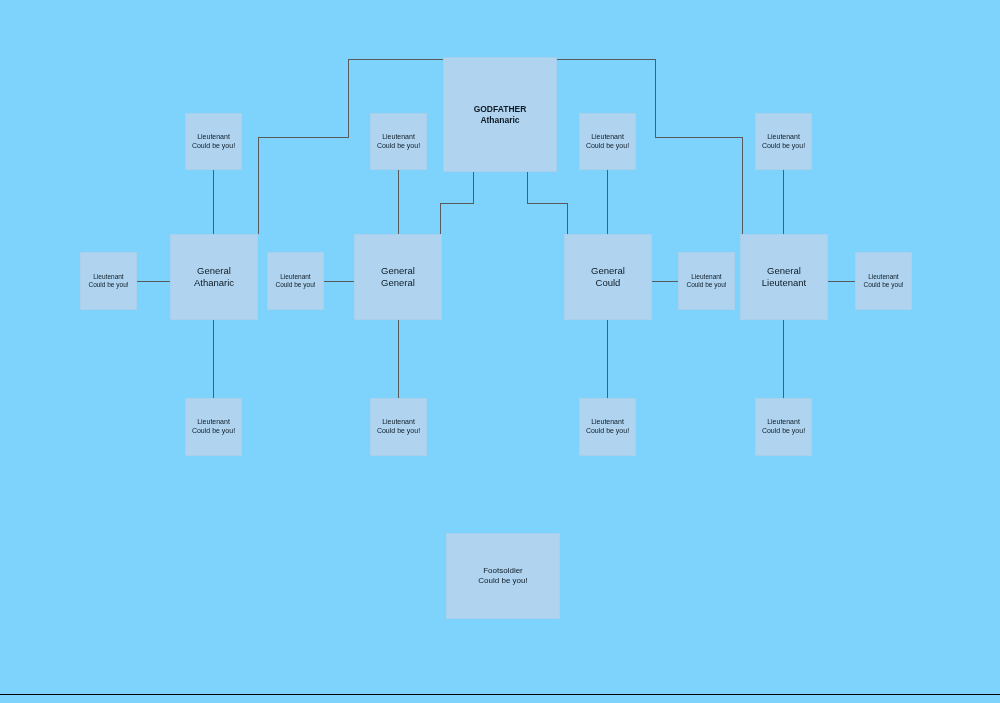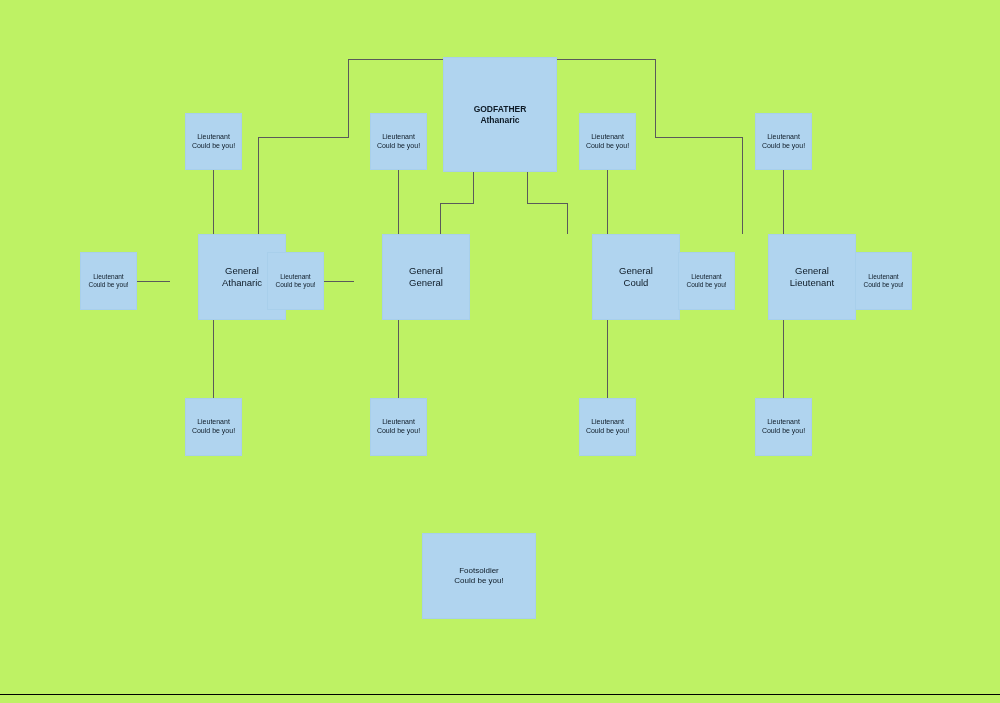--- a/index.html
+++ b/index.html
@@ -8,21 +8,21 @@
     background: #ffffff;
   }
   body {
     font-family: "Liberation Sans", sans-serif;
     -webkit-font-smoothing: antialiased;
   }
   #canvas {
     position: relative;
     width: 1000px;
     height: 703px;
-    background: #bef264;
+    background: #7dd3fc;
     overflow: hidden;
   }
   #wires {
     position: absolute;
     left: 0;
     top: 0;
     width: 1000px;
     height: 703px;
     pointer-events: none;
   }
@@ -40,21 +40,21 @@
     line-height: 1.25;
     z-index: 2;
   }
   .node .l1, .node .l2 {
     display: block;
     white-space: nowrap;
   }
   .node.boss { font-size: 8.5px; }
   .node.boss .l1 { font-weight: bold; }
   .node.boss .l2 { font-weight: bold; text-align: center; }
-  .node.general { font-size: 9.5px; margin-left: 28px; }
+  .node.general { font-size: 9.5px; }
   .node.lt { font-size: 7px; }
   .node.lt-small { font-size: 6.5px; }
   .node.foot { font-size: 8px; }
   .bottom-rule {
     position: absolute;
     left: 0;
     top: 694px;
     width: 1000px;
     height: 0;
     border-top: 1.4px solid #000000;
@@ -147,20 +147,20 @@
         <span class="l2">Could be you!</span>
       </div>
       <div class="node lt" style="left: 579px; top: 398px; width: 57px; height: 58px; background: rgb(176, 212, 239);">
         <span class="l1">Lieutenant</span>
         <span class="l2">Could be you!</span>
       </div>
       <div class="node lt" style="left: 755px; top: 398px; width: 57px; height: 58px; background: rgb(176, 212, 239);">
         <span class="l1">Lieutenant</span>
         <span class="l2">Could be you!</span>
       </div>
-      <div class="node foot" style="left: 422px; top: 533px; width: 114px; height: 86px; background: rgb(176, 212, 239);">
+      <div class="node foot" style="left: 446px; top: 533px; width: 114px; height: 86px; background: rgb(176, 212, 239);">
         <span class="l1">Footsoldier</span>
         <span class="l2">Could be you!</span>
       </div>
     </div>
 
   <div class="bottom-rule"></div>
 </div>
 
 </body></html>

